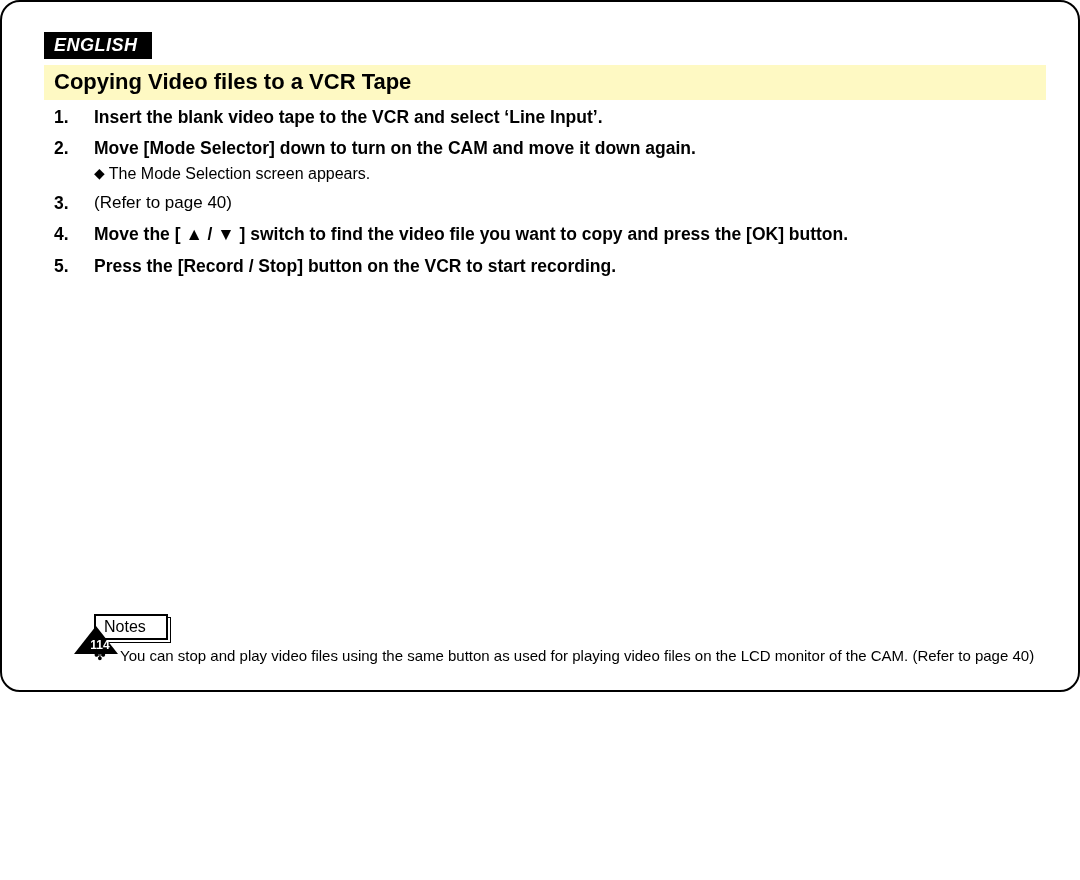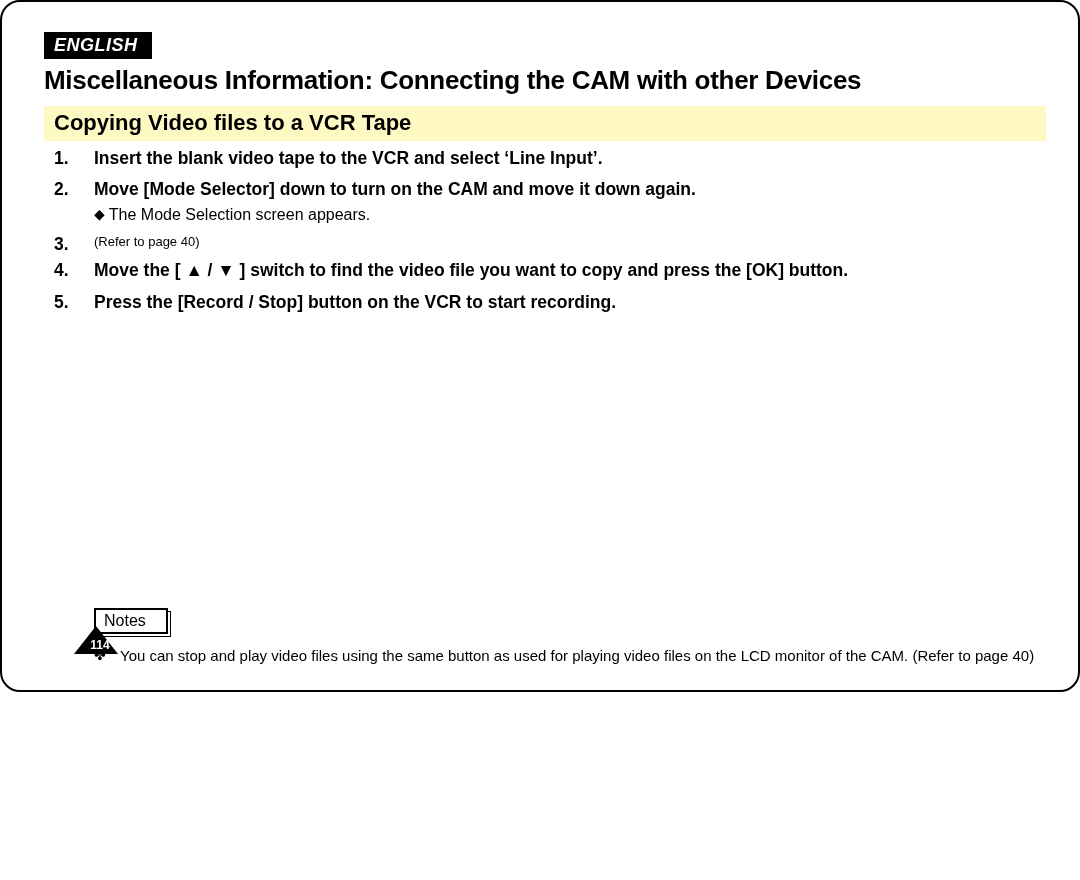--- a/index.html
+++ b/index.html
@@ -71,30 +71,30 @@
     font-weight: normal;
     font-size: 16px;
     margin-top: 2px;
   }
   .diamond {
     display: inline-block;
     font-size: 14px;
     margin-right: 4px;
     vertical-align: 1px;
   }
-  .ref { font-weight: normal; font-size: 13px; display: block; margin-top: 2px;}
+  .ref { font-weight: normal; font-size: 17px; display: block; margin-top: 2px;}
   .notes-area {
     position: absolute;
     left: 42px;
     right: 32px;
     bottom: 24px;
   }
   .notes-label-wrap {
     margin-left: 50px;
-    margin-bottom: 12px;
+    margin-bottom: 6px;
   }
   .notes-label {
     display: inline-block;
     border: 2px solid #000;
     padding: 2px 20px 2px 8px;
     font-size: 16px;
     box-shadow: 3px 3px 0 -1px #fff, 3px 3px 0 0 #000;
     position: relative;
     background: #fff;
   }
@@ -138,21 +138,20 @@
     font-size: 14px;
   }
 </style>
 </head>
 <body>
 
 <div class="page">
 
   <div class="lang-badge">ENGLISH</div>
 
-  <div class="title">Miscellaneous Information: Connecting the CAM with other Devices</div>
 
   <div class="subtitle-bar">Copying Video files to a VCR Tape</div>
 
 
   <ol class="steps">
     <li>
       <span class="main">Insert the blank video tape to the VCR and select ‘Line Input’.</span>
     </li>
     <li>
       <span class="main">Move [Mode Selector] down to turn on the CAM and move it down again.</span>

